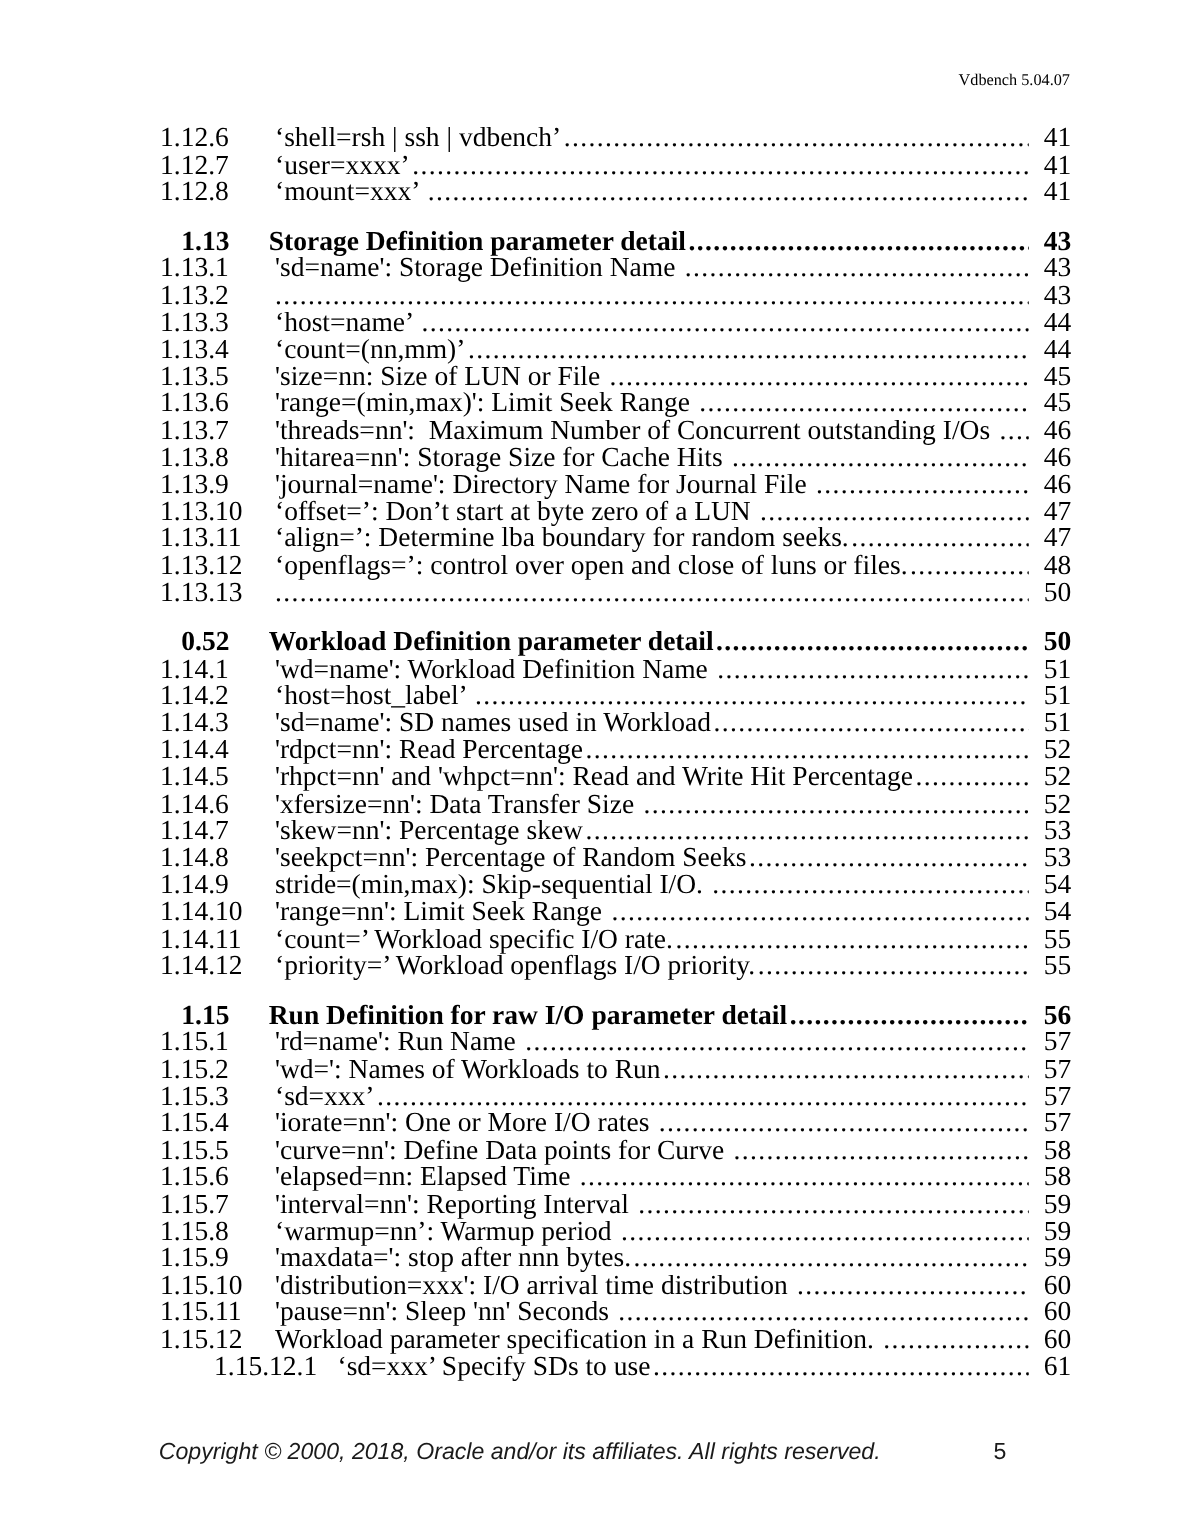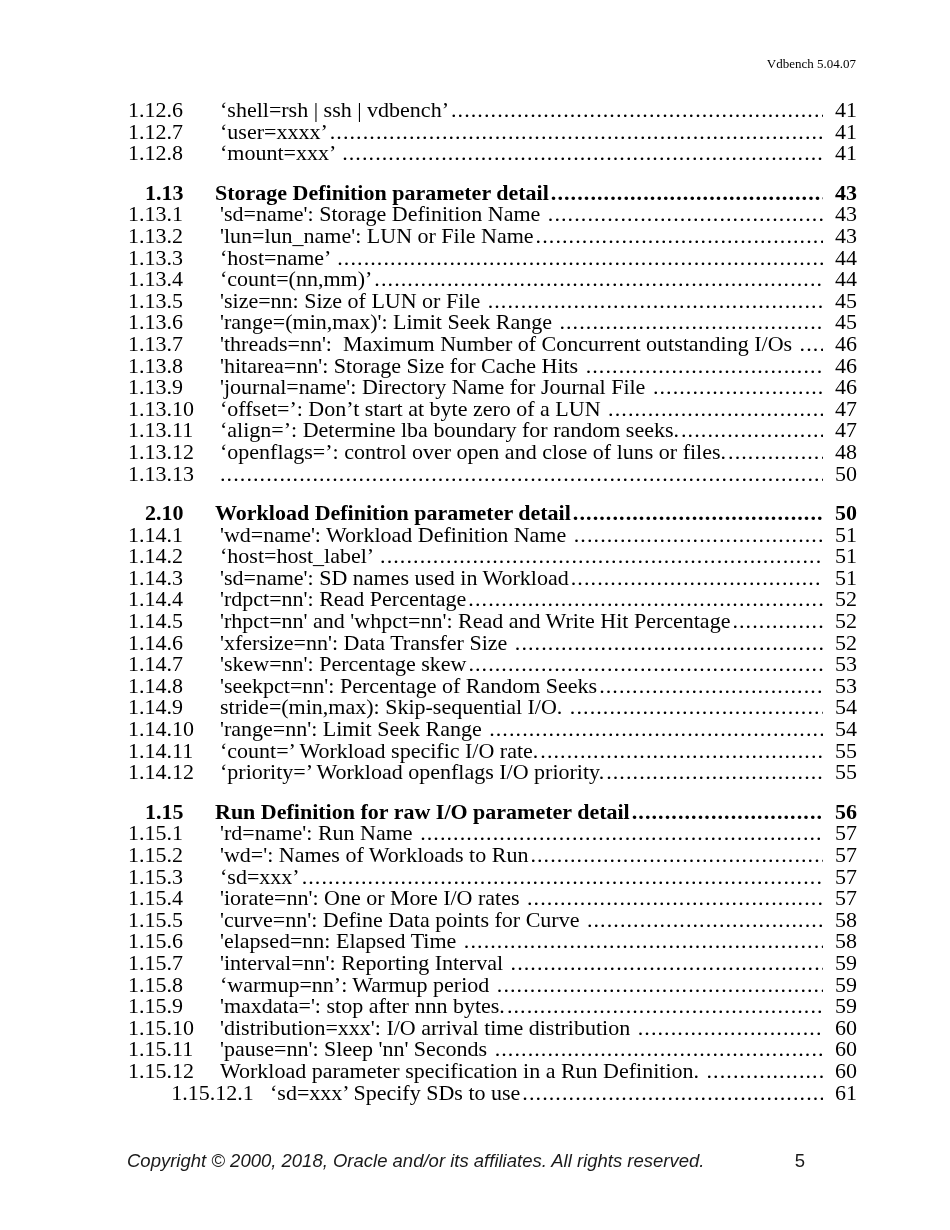--- a/index.html
+++ b/index.html
@@ -128,21 +128,20 @@
         <span class="page">43</span>
       </div>
       <div class="row s">
         <span class="num">1.13.1</span>
         <span class="title">'sd=name': Storage Definition Name </span>
         <span class="dots"></span>
         <span class="page">43</span>
       </div>
       <div class="row s">
         <span class="num">1.13.2</span>
-        <span class="title">'lun=lun_name': LUN or File Name</span>
         <span class="dots"></span>
         <span class="page">43</span>
       </div>
       <div class="row s">
         <span class="num">1.13.3</span>
         <span class="title">‘host=name’ </span>
         <span class="dots"></span>
         <span class="page">44</span>
       </div>
       <div class="row s">
@@ -198,21 +197,21 @@
         <span class="title">‘openflags=’: control over open and close of luns or files.</span>
         <span class="dots"></span>
         <span class="page">48</span>
       </div>
       <div class="row s">
         <span class="num">1.13.13</span>
         <span class="dots"></span>
         <span class="page">50</span>
       </div>
       <div class="row h">
-        <span class="num">2.10</span>
+        <span class="num">0.52</span>
         <span class="title">Workload Definition parameter detail</span>
         <span class="dots"></span>
         <span class="page">50</span>
       </div>
       <div class="row s">
         <span class="num">1.14.1</span>
         <span class="title">'wd=name': Workload Definition Name </span>
         <span class="dots"></span>
         <span class="page">51</span>
       </div>

